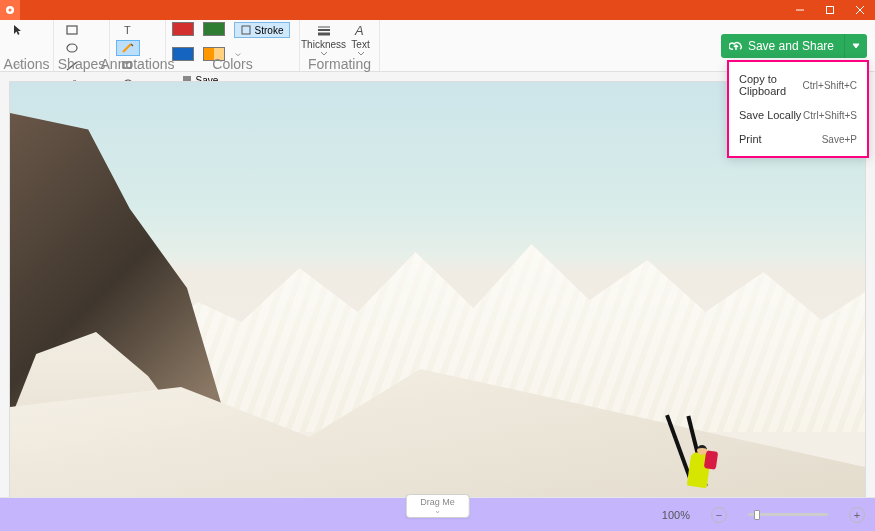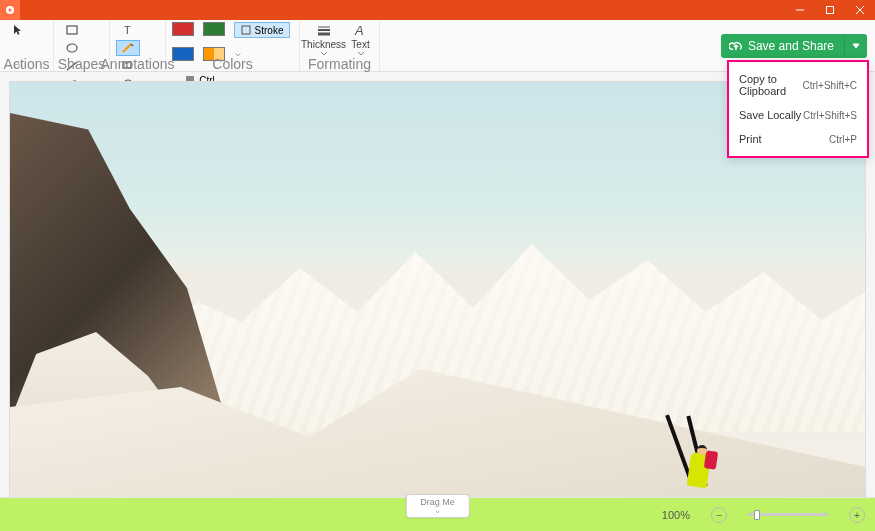--- a/index.html
+++ b/index.html
@@ -45,21 +45,21 @@
   .mtn-left.snow { background:linear-gradient(180deg,#fff 0%, #efe9dd 60%, #d8d0c2 100%); clip-path: polygon(0 73%, 12% 55%, 35% 50%, 55% 60%, 80% 80%, 100% 100%, 0 100%); }
   .mtn-back { position:absolute; left:130px; top:150px; right:0; height:200px; background:repeating-linear-gradient(110deg,#e8e3d7 0 8px, #d9d4c6 8px 14px), linear-gradient(180deg,#f0ece2,#d6d0c4); background-blend-mode:overlay; clip-path: polygon(0 60%, 8% 35%, 14% 45%, 22% 18%, 30% 40%, 38% 10%, 46% 38%, 54% 6%, 62% 34%, 70% 14%, 78% 40%, 86% 20%, 94% 44%, 100% 30%, 100% 100%, 0 100%); }
   .slope { position:absolute; left:0; right:0; bottom:0; height:200px; background:linear-gradient(170deg,#fbf7ef 0%, #efe9dd 50%, #e3dccd 100%); clip-path: polygon(0 55%, 20% 45%, 35% 70%, 48% 36%, 100% 85%, 100% 100%, 0 100%);}
   .skier { position:absolute; right:130px; bottom:4px; width:60px; height:80px; }
   .skier .body { position:absolute; left:14px; bottom:6px; width:20px; height:34px; background:#d6e600; border-radius:6px 6px 2px 2px; transform:rotate(8deg);}
   .skier .head { position:absolute; left:22px; bottom:38px; width:10px; height:10px; background:#f2c28b; border-radius:50%; border-top:3px solid #222;}
   .skier .pack { position:absolute; left:30px; bottom:24px; width:12px; height:18px; background:#d81b43; border-radius:3px; transform:rotate(8deg);}
   .skier .ski1 { position:absolute; left:2px; bottom:10px; width:4px; height:70px; background:#111; transform:rotate(-20deg);}
   .skier .ski2 { position:absolute; left:20px; bottom:6px; width:4px; height:72px; background:#111; transform:rotate(-14deg);}
   
-  .footer { height:34px; background:#bef264; border-top:1px solid #e6e6e6; position:relative; display:flex; align-items:center; }
+  .footer { height:34px; background:#c4b5fd; border-top:1px solid #e6e6e6; position:relative; display:flex; align-items:center; }
   .drag-tab { position:absolute; left:50%; transform:translateX(-50%); top:-4px; background:#fff; border:1px solid #d0d0d0; border-radius:4px; padding:3px 14px 2px; font-size:9px; color:#888; text-align:center; line-height:1; box-shadow:0 1px 2px rgba(0,0,0,.06);}
   .drag-tab .chev { display:block; font-size:8px; color:#aaa;}
   .zoom { margin-left:auto; display:flex; align-items:center; gap:21px; padding-right:10px; font-size:11px; color:#555;}
   .zoom-btn { width:16px; height:16px; border:1px solid #bbb; border-radius:50%; display:flex; align-items:center; justify-content:center; font-size:11px; color:#666;}
   .zoom-track { width:80px; height:3px; background:#ccc; position:relative; border-radius:2px;}
   .zoom-thumb { position:absolute; left:6px; top:-3px; width:6px; height:10px; background:#fff; border:1px solid #999; border-radius:1px;}
 </style>
 </head>
 <body>
 
@@ -185,21 +185,21 @@
       <div class="color-swatch" style="background:linear-gradient(90deg,#ff9800 50%,#ffd180 50%);"></div>
       <div class="ibtn" style="width:8px">
           <svg viewBox="0 0 8 12">
             <path d="M1 4 L4 7 L7 4" fill="none" stroke="#888"></path>
           </svg>
         </div>
       <div class="stroke-btn">
           <svg viewBox="0 0 10 10">
             <rect x="1" y="1" width="8" height="8" fill="#888" stroke="none"></rect>
           </svg>
-          <span>Ctrl</span>
+          <span>Save</span>
         </div>
     </div>
     <div class="group-label">Colors</div>
   </div>
 
   <div class="group" style="width:80px">
     <div class="group-tools" style="flex-wrap:nowrap">
       <div class="tallbtn">
         <svg viewBox="0 0 16 12">
             <line x1="2" y1="3" x2="14" y2="3" stroke-width="1"></line>
@@ -243,21 +243,21 @@
   <div class="dropdown-item">
     <span>Copy to Clipboard</span>
     <span class="shortcut">Ctrl+Shift+C</span>
   </div>
   <div class="dropdown-item">
     <span>Save Locally</span>
     <span class="shortcut">Ctrl+Shift+S</span>
   </div>
   <div class="dropdown-item">
     <span>Print</span>
-    <span class="shortcut">Ctrl+P</span>
+    <span class="shortcut">Save+P</span>
   </div>
 </div>
 
 <div class="canvas-wrap">
   <div class="canvas">
     <div class="mtn-back"></div>
     <div class="mtn-left"></div>
     <div class="mtn-left snow"></div>
     <div class="slope"></div>
     <div class="skier">

